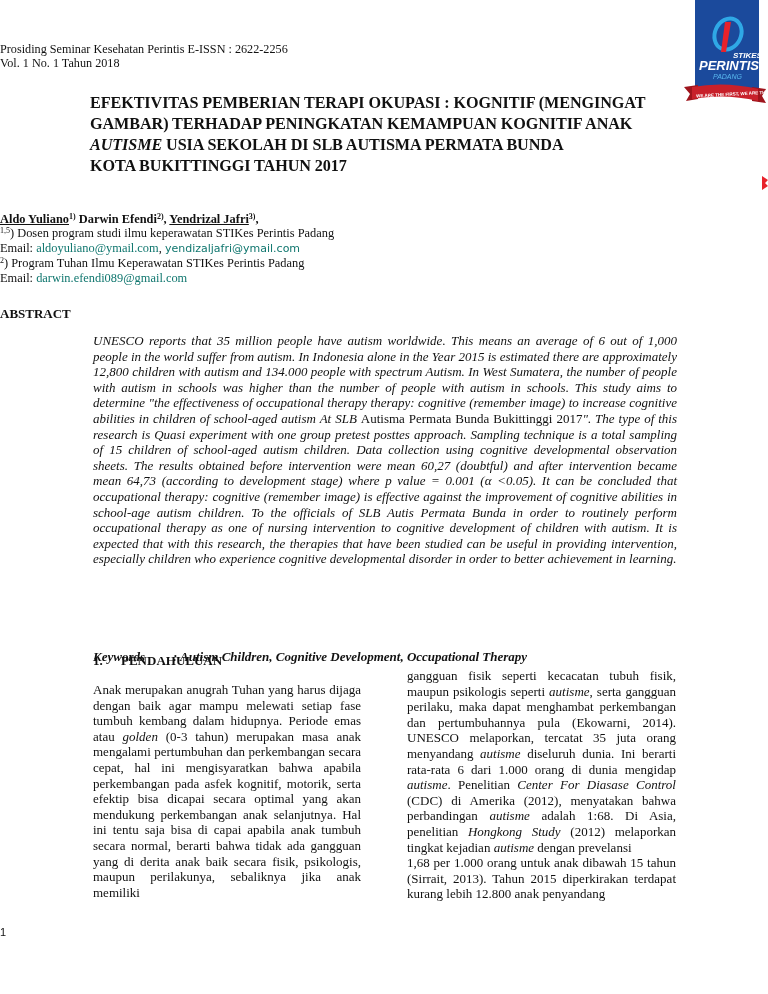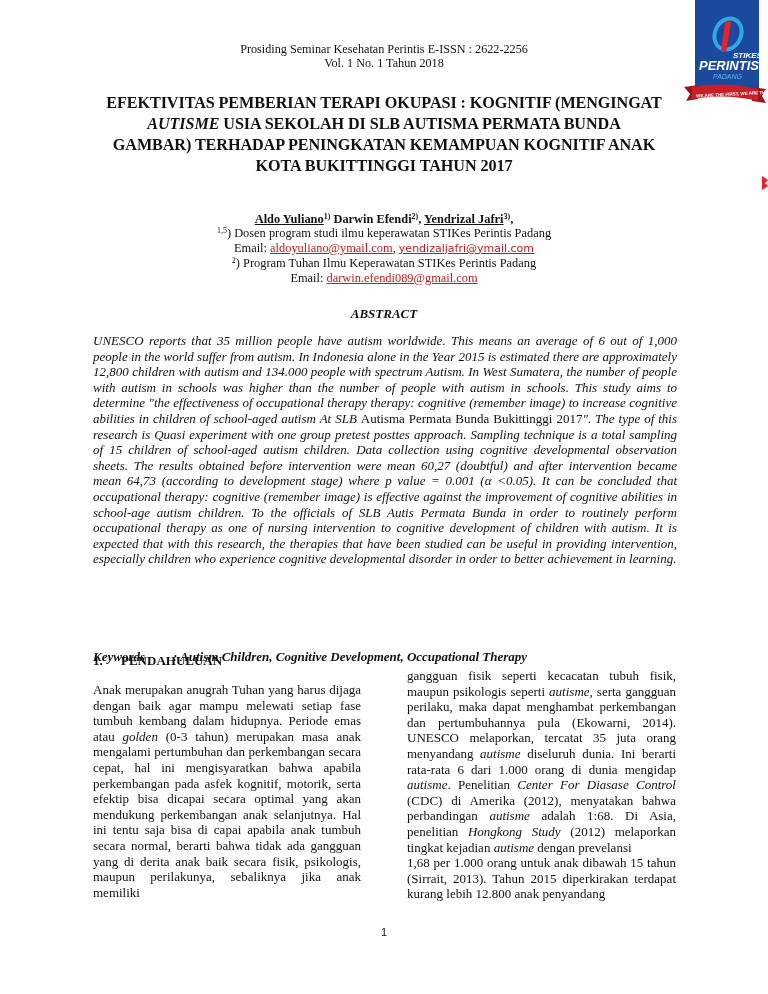--- a/index.html
+++ b/index.html
@@ -1,30 +1,30 @@
 <!DOCTYPE html>
 <html><head>
 <meta charset="utf-8">
 <style>
   html, body { margin: 0; padding: 0; background: #ffffff; }
   body { width: 768px; height: 994px; position: relative; overflow: hidden;
          font-family: "Liberation Serif", "DejaVu Serif", serif; color: #111; }
   .abs { position: absolute; }
-  .center { text-align: center; }
+  .center { }
   .header { left: 0; width: 768px; top: 42px; font-size: 12.2px; line-height: 14px; }
   .title { left: 90px; width: 588px; top: 93px; font-size: 16.2px; font-weight: bold;
            line-height: 21px; letter-spacing: -0.1px; }
   .title i { font-weight: bold; }
   .authors { left: 0; width: 768px; top: 196px; font-size: 12.4px; line-height: 14.4px; }
   .authors .names { font-weight: bold; margin-top: 16px; }
   .authors u { text-decoration: underline; }
   .authors sup { font-size: 8px; vertical-align: 4px; line-height: 0; }
-  a.mail { color: #b91c1c; text-decoration: underline; }
+  a.mail { color: #0f766e; }
   a.mail.sans { font-family: "DejaVu Sans", "Liberation Sans", sans-serif; font-size: 11px; }
-  .abstract-heading { left: 0; width: 768px; top: 306px; font-size: 13px; font-weight: bold; font-style: italic; }
+  .abstract-heading { left: 0; width: 768px; top: 306px; font-size: 13px; font-weight: bold; }
   .abstract { left: 93px; width: 584px; top: 333px; font-size: 13px; line-height: 15.6px;
               text-align: justify; font-style: italic; }
   .abstract .up { font-style: normal; }
   .keywords { left: 93px; width: 600px; top: 609px; font-size: 13px; font-weight: bold; font-style: italic; }
   .keywords .kw-label { display: inline-block; width: 80px; margin-top: 40px; }
   .sec-heading { left: 93px; top: 653px; font-size: 13px; font-weight: bold; }
   .sec-heading .num { display: inline-block; width: 28px; }
   .col { font-size: 13px; line-height: 15.6px; text-align: justify; }
   .col-left { left: 93px; width: 268px; top: 682px; }
   .col-right { left: 407px; width: 269px; top: 668px; }
@@ -60,22 +60,22 @@
     </svg>
 </div>
 
 <div class="abs header center">
   <div>Prosiding Seminar Kesehatan Perintis E-ISSN : 2622-2256</div>
   <div>Vol. 1 No. 1 Tahun 2018</div>
 </div>
 
 <div class="abs title center">
   <div>EFEKTIVITAS PEMBERIAN TERAPI OKUPASI : KOGNITIF (MENGINGAT</div>
+  <div>GAMBAR) TERHADAP PENINGKATAN KEMAMPUAN KOGNITIF ANAK</div>
   <div><i>AUTISME</i><span> USIA SEKOLAH DI SLB AUTISMA PERMATA BUNDA</span></div>
-  <div>GAMBAR) TERHADAP PENINGKATAN KEMAMPUAN KOGNITIF ANAK</div>
   <div>KOTA BUKITTINGGI TAHUN 2017</div>
 </div>
 
 <div class="abs authors center">
   <div class="names">
     <u>Aldo Yuliano</u><sup>1)</sup>
     <span>Darwin Efendi</span><sup>2)</sup>, 
     <u>Yendrizal Jafri</u><sup>3)</sup>,
   </div>
   <div><sup>1,5</sup><span>) Dosen program studi ilmu keperawatan STIKes Perintis Padang</span></div>

